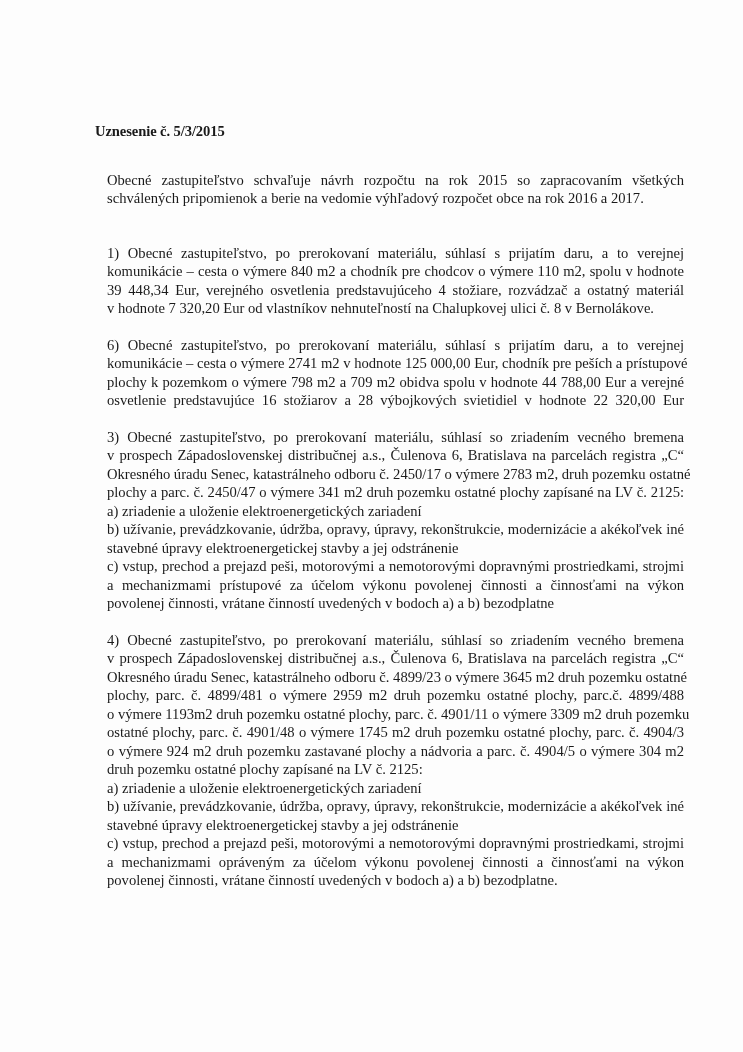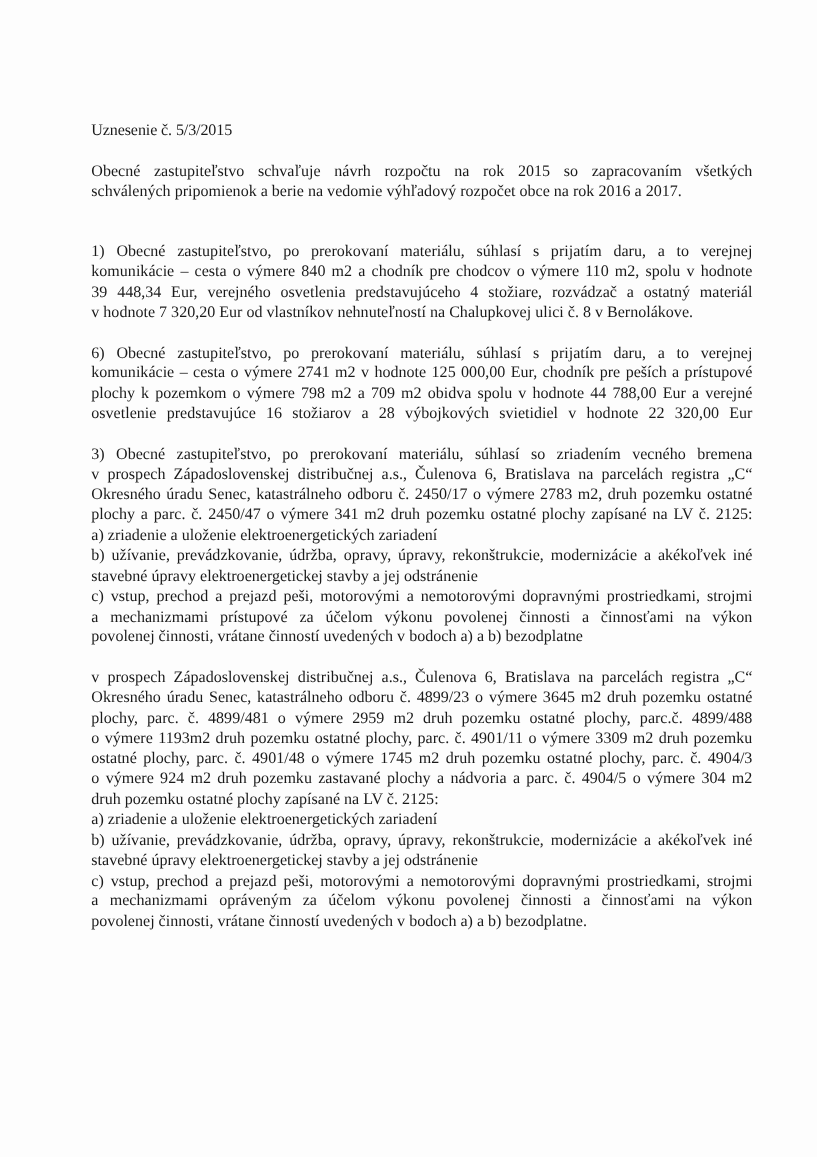--- a/index.html
+++ b/index.html
@@ -23,38 +23,39 @@
       height: 1052px;
       background: #fdfdfd;
     }
     .content {
       position: absolute;
       left: 83px;
       top: 110px;
       width: 601px;
     }
     .heading {
-      font-weight: normal;
+      font-weight: bold;
       font-size: 14.6px;
       line-height: 18.5px;
-      margin: 0;
+      margin: 12px;
       letter-spacing: -0.1px;
     }
     .para {
       margin: 0;
       font-size: 14.6px;
       line-height: 18.5px;
     }
     .line {
       display: block;
       text-align: justify;
       text-align-last: justify;
       white-space: nowrap;
       height: 18.5px;
       overflow: visible;
+      margin-left: 24px;
     }
     .line.last {
       text-align-last: left;
     }
     .gap-h1 { height: 18px; }
     .gap-p  { height: 18px; }
   </style>
 </head>
 <body>
 
@@ -99,20 +100,21 @@
         <span class="line last">a) zriadenie a uloženie elektroenergetických zariadení</span>
         <span class="line">b) užívanie, prevádzkovanie, údržba, opravy, úpravy, rekonštrukcie, modernizácie a akékoľvek iné</span>
         <span class="line last">stavebné úpravy elektroenergetickej stavby a jej odstránenie</span>
         <span class="line">c) vstup, prechod a prejazd peši, motorovými a nemotorovými dopravnými prostriedkami, strojmi</span>
         <span class="line">a mechanizmami prístupové za účelom výkonu povolenej činnosti a činnosťami na výkon</span>
         <span class="line last">povolenej činnosti, vrátane činností uvedených v bodoch a) a b) bezodplatne</span>
       </p>
       <div class="gap-p"></div>
 
       <p class="para">
+        <span class="line">4) Obecné zastupiteľstvo, po prerokovaní materiálu, súhlasí so zriadením vecného bremena</span>
         <span class="line">v prospech Západoslovenskej distribučnej a.s., Čulenova 6, Bratislava na parcelách registra „C“</span>
         <span class="line">Okresného úradu Senec, katastrálneho odboru č. 4899/23 o výmere 3645 m2 druh pozemku ostatné</span>
         <span class="line">plochy, parc. č. 4899/481 o výmere 2959 m2 druh pozemku ostatné plochy, parc.č. 4899/488</span>
         <span class="line">o výmere 1193m2 druh pozemku ostatné plochy, parc. č. 4901/11 o výmere 3309 m2 druh pozemku</span>
         <span class="line">ostatné plochy, parc. č. 4901/48 o výmere 1745 m2 druh pozemku ostatné plochy, parc. č. 4904/3</span>
         <span class="line">o výmere 924 m2 druh pozemku zastavané plochy a nádvoria a parc. č. 4904/5 o výmere 304 m2</span>
         <span class="line last">druh pozemku ostatné plochy zapísané na LV č. 2125:</span>
         <span class="line last">a) zriadenie a uloženie elektroenergetických zariadení</span>
         <span class="line">b) užívanie, prevádzkovanie, údržba, opravy, úpravy, rekonštrukcie, modernizácie a akékoľvek iné</span>
         <span class="line last">stavebné úpravy elektroenergetickej stavby a jej odstránenie</span>

